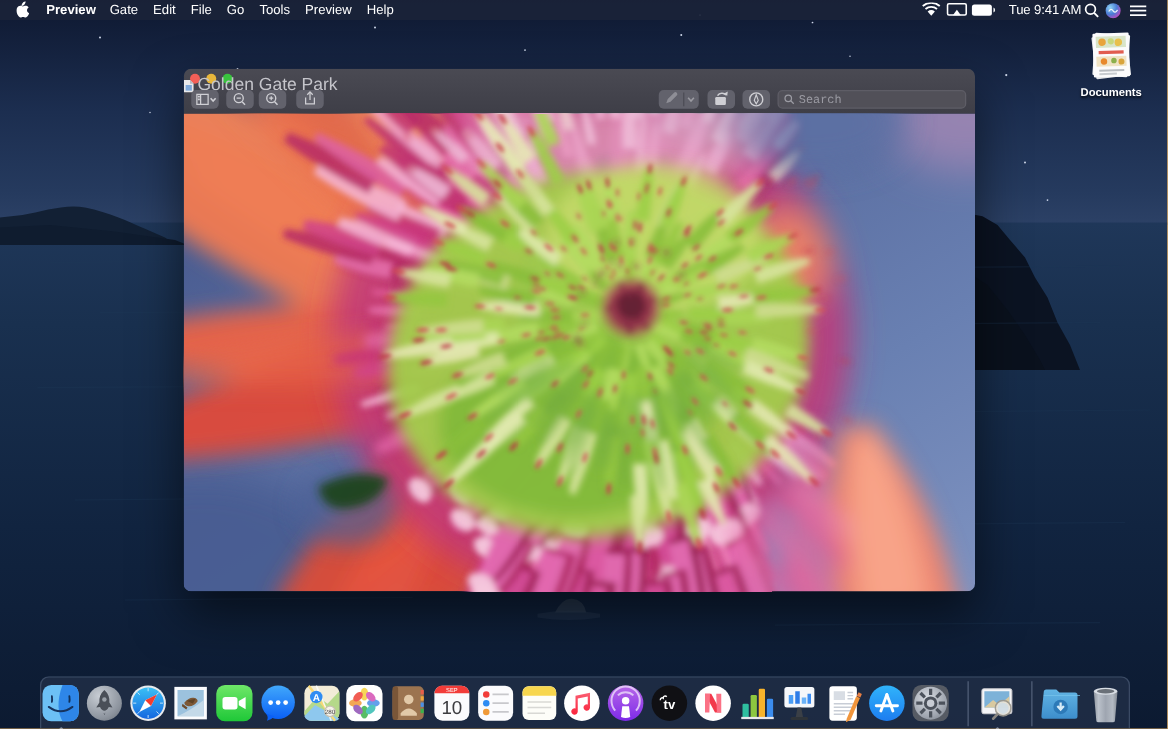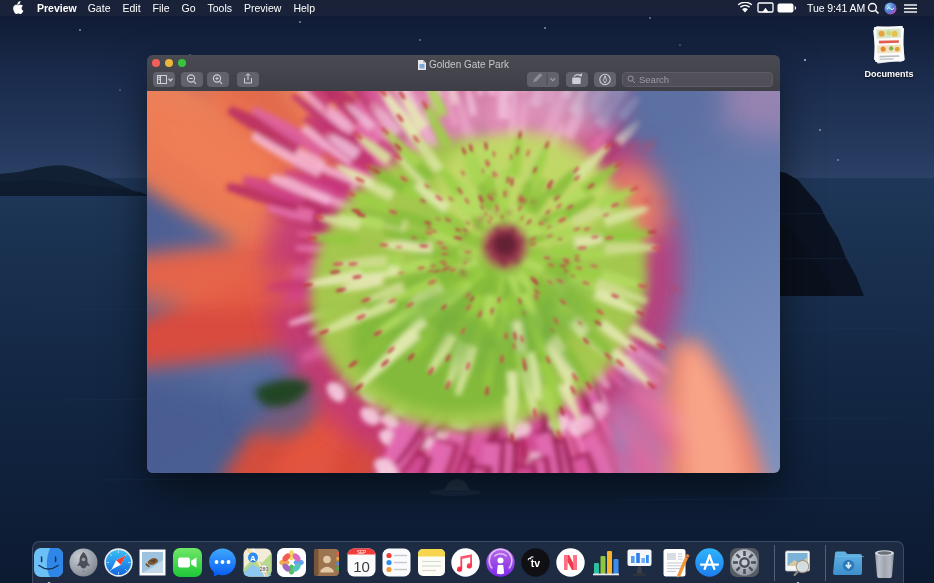--- a/index.html
+++ b/index.html
@@ -11,22 +11,22 @@
     background:rgba(26,35,56,.92);color:#fff;font-size:10.5px;display:flex;align-items:center;}
   .mi{margin:0 6px;white-space:nowrap;}
   #menubar .app{font-weight:bold;margin:0 5px 0 12px;}
   #mright{position:absolute;left:0;top:0;width:934px;height:16px;text-align:right;}
   
   #win{position:absolute;left:147px;top:55px;width:633px;height:418px;
     border-radius:6px;overflow:hidden;box-shadow:0 18px 40px rgba(0,0,0,.55);}
   #tbar{position:absolute;left:0;top:0;width:100%;height:36px;
     background:linear-gradient(#4a4a53,#3e3e47);border-bottom:1px solid #2a2a30;}
   .tl{position:absolute;top:4px;width:8px;height:8px;border-radius:50%;}
-  #title{position:absolute;top:4px;left:0;width:100%;text-align:center;
-    color:#c5c5cb;font-size:10px;}
+  #title{position:absolute;top:4px;left:0;width:100%;text-align:left;
+    color:#c5c5cb;font-size:14px;}
   .tbtn{position:absolute;top:17px;height:15px;background:#62626c;border-radius:4px;}
   #photo{position:absolute;left:0;top:36px;}
   
   #dock{position:absolute;left:32px;top:541px;width:872px;height:42px;
     background:rgba(38,52,76,.66);border:1px solid rgba(130,150,180,.3);border-bottom:none;
     border-radius:7px 7px 0 0;display:flex;align-items:center;padding:0;box-sizing:border-box;}
   .dicon{width:31px;height:31px;margin:0 1.9px;position:relative;flex:0 0 auto;}
   .dicon:first-child{margin-left:0;}
   .dsep{width:1px;height:36px;background:rgba(160,175,200,.4);margin:0 0 0 12px;flex:0 0 auto;}
   #dprev{margin-left:8px;}
@@ -226,21 +226,21 @@
             <path d="M8,4.5 a4.5,4.5 0 0 1 7,-0.5" fill="none" stroke="#cfcfd4" stroke-width="1.2"></path>
             <path d="M16.2,1.2 l-0.4,3.4 l-3.2,-1.4 z" fill="#cfcfd4"></path>
           </svg>
       </div>
       <div class="tbtn" style="left:447px;width:22px;">
         <svg width="22" height="15" viewBox="0 0 22 15">
             <circle cx="11" cy="7.5" r="5.2" fill="none" stroke="#cfcfd4" stroke-width="1.1"></circle>
             <path d="M11,3.8 l1.6,4.5 -1.6,2.8 -1.6,-2.8 z" fill="none" stroke="#cfcfd4" stroke-width="0.9"></path>
           </svg>
       </div>
-      <div style="position:absolute;top:17px;left:475px;width:151px;height:15px;background:#515058;border:1px solid #5e5d66;border-radius:4px;box-sizing:border-box;color:#9b9ba3;font-size:9.5px;line-height:13px;">
+      <div style="position:absolute;top:17px;left:475px;width:151px;height:15px;background:#515058;border:1px solid #5e5d66;border-radius:4px;box-sizing:border-box;color:#9b9ba3;font-size:9.5px;line-height:13px;font-family:Liberation Mono, monospace;">
         <svg width="9" height="9" viewBox="0 0 9 9" style="margin:2px 3px 0 4px;float:left">
             <circle cx="3.6" cy="3.6" r="2.6" fill="none" stroke="#9b9ba3"></circle>
             <line x1="5.6" y1="5.6" x2="8" y2="8" stroke="#9b9ba3"></line>
           </svg>Search
       </div>
     </div>
     <svg id="photo" width="633" height="382" viewBox="0 0 633 382">
         <defs>
 <linearGradient id="pbg" x1="0" y1="0" x2="1" y2="1">
  <stop offset="0" stop-color="#42548a"></stop>

